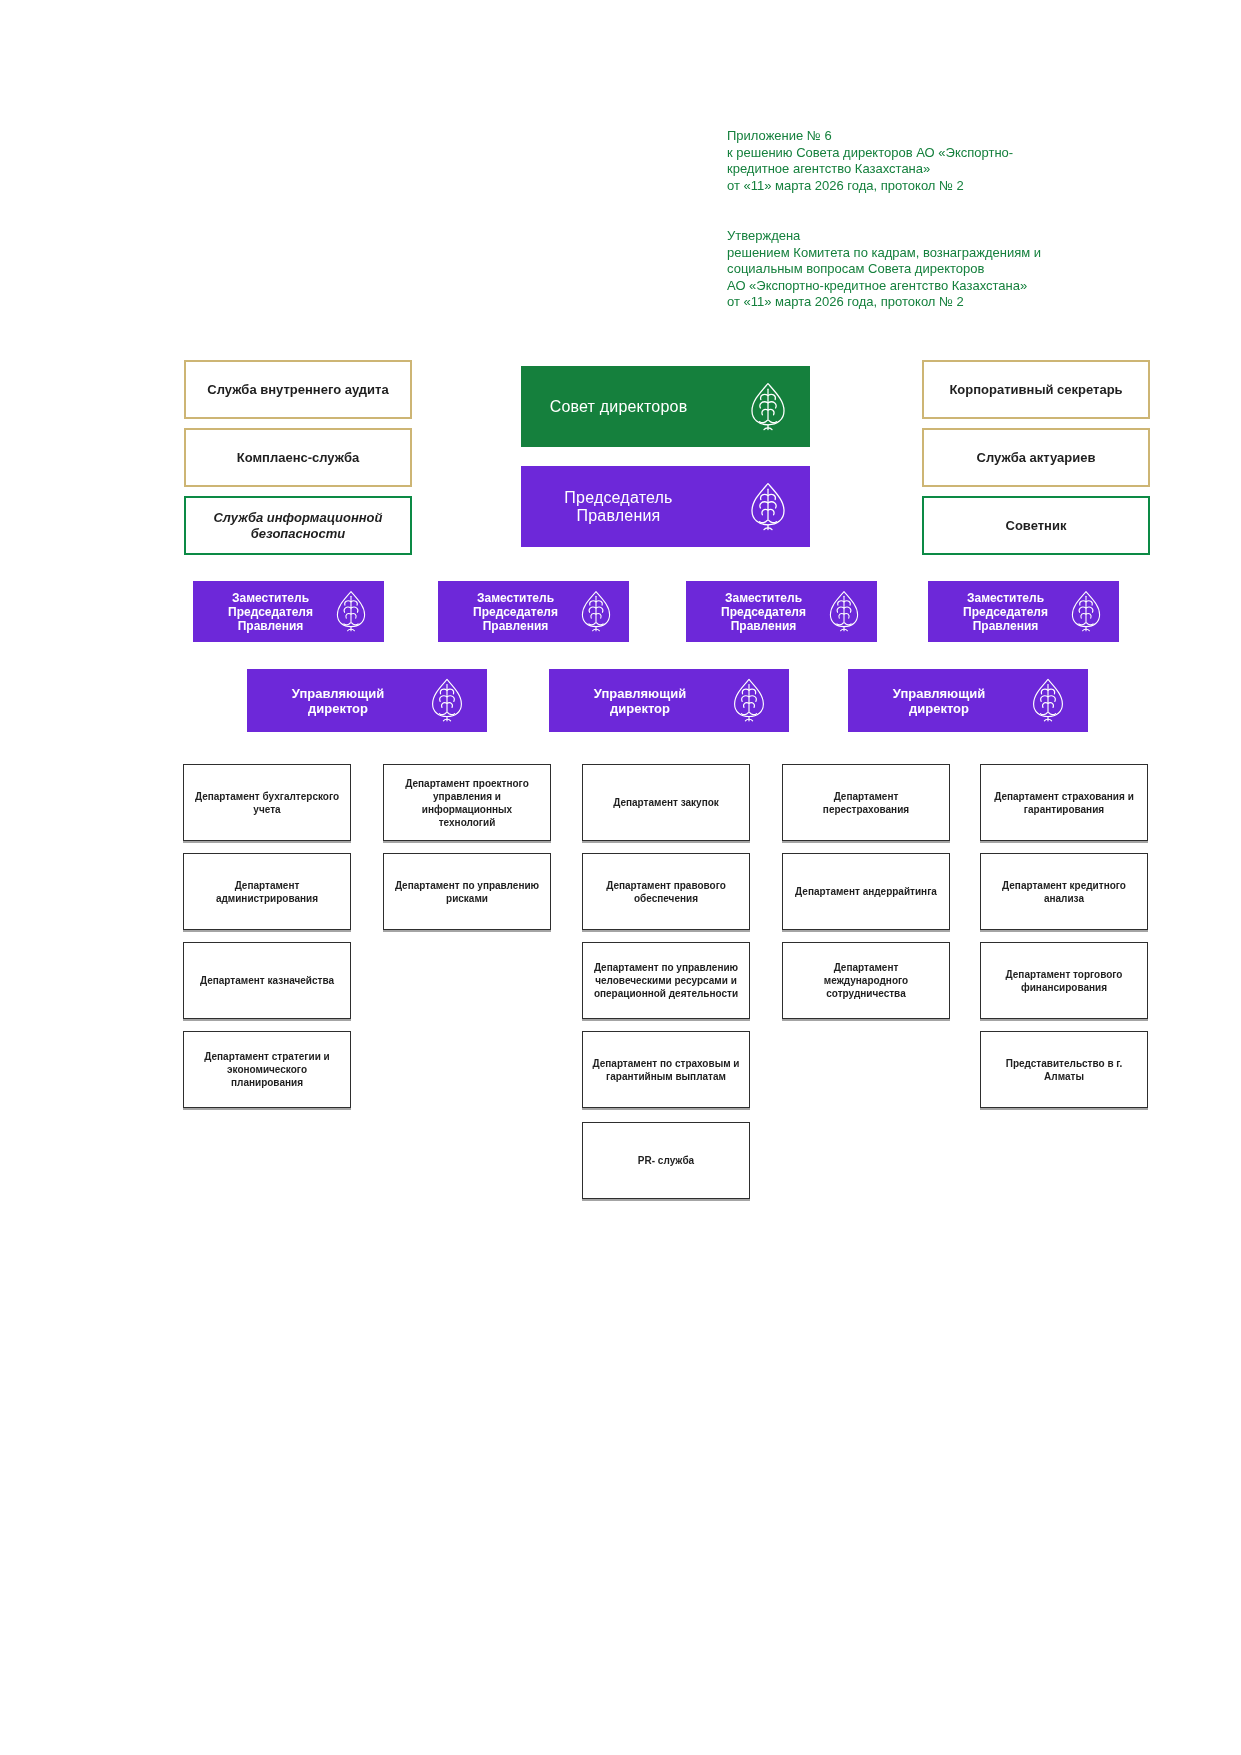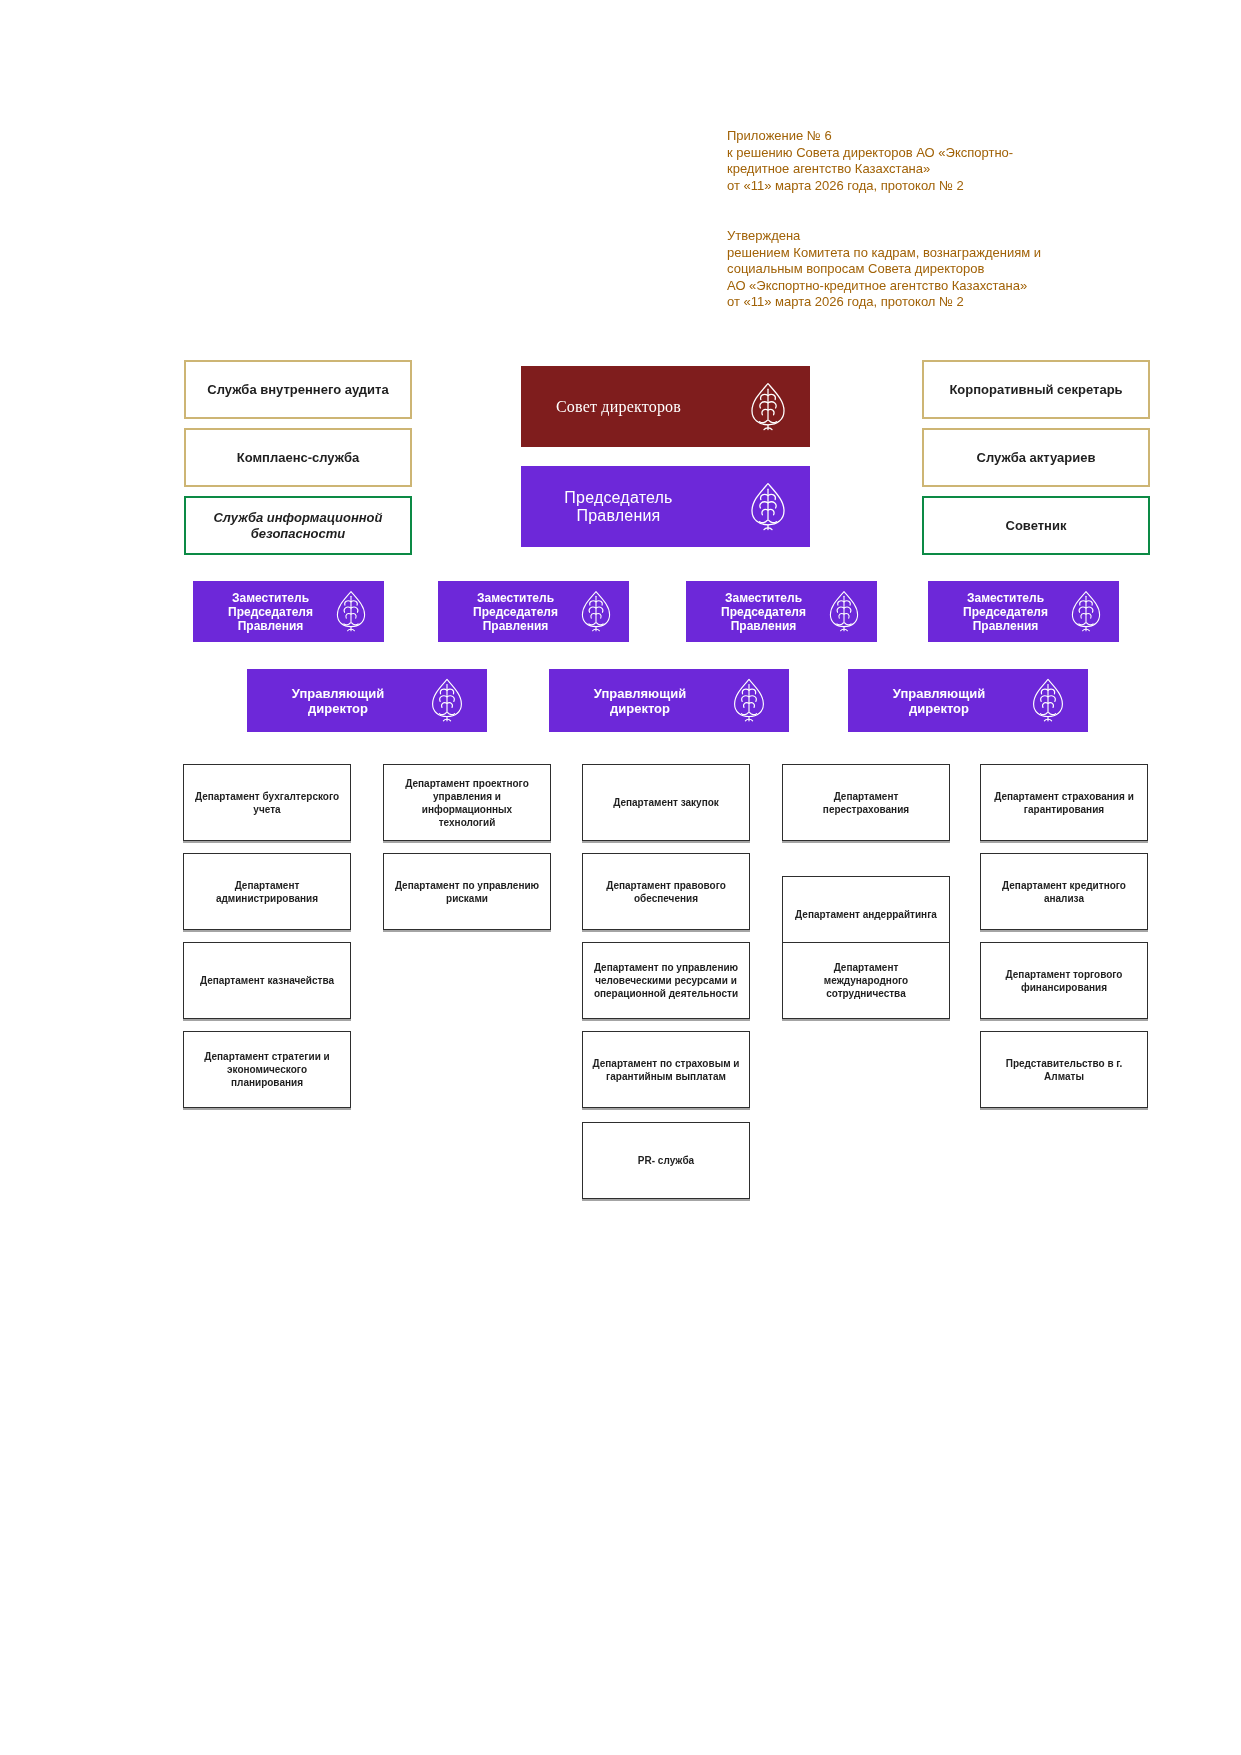--- a/index.html
+++ b/index.html
@@ -4,35 +4,35 @@
 <style>
   html,body{margin:0;padding:0;background:#ffffff;}
   #page{
     position:relative;
     width:1241px;height:1755px;
     background:#ffffff;
     font-family:"Liberation Sans", sans-serif;
     color:#1f1f1f;
     overflow:hidden;
   }
-  .ann{position:absolute;left:727px;width:330px;font-size:13px;line-height:16.5px;color:#a16207;}
+  .ann{position:absolute;left:727px;width:330px;font-size:13px;line-height:16.5px;color:#15803d;}
   .ann div{white-space:nowrap;}
 
   .box{position:absolute;display:flex;align-items:center;justify-content:center;
        text-align:center;box-sizing:border-box;background:#fff;}
 
   
   .unit{width:228px;height:59px;font-size:13px;font-weight:bold;line-height:16px;padding:4px 18px;}
   .unit.gold{border:2px solid #cdb574;}
   .unit.green{border:2px solid #0c8a45;}
 
   
   .filled{color:#ffffff;}
   .filled .lbl{flex:1;text-align:center;}
-  .gold-fill{background:#7f1d1d;font-family:Liberation Serif, serif;}
+  .gold-fill{background:#15803d;}
   .green-fill{background:#6d28d9;}
 
   .top-big{width:289px;height:81px;font-size:16px;letter-spacing:.2px;padding:0 10px 0 14px;}
   .top-big .lbl{padding-right:46px;}
   .top-big .emblem{width:40px;height:50px;margin-right:12px;flex:0 0 auto;}
 
   .deputy{width:191px;height:61px;font-size:12px;font-weight:bold;line-height:14px;}
   .deputy .lbl{padding-left:14px;}
   .deputy .lbl span{display:inline-block;max-width:118px;}
   .deputy .emblem{width:34px;height:43px;margin-right:16px;flex:0 0 auto;}
@@ -196,21 +196,21 @@
   <div class="box dept" style="left:582px;top:1031px;">
     <span>Департамент по страховым и гарантийным выплатам</span>
   </div>
   <div class="box dept" style="left:582px;top:1122px;">
     <span>PR- служба</span>
   </div>
 
   <div class="box dept" style="left:782px;top:764px;">
     <span>Департамент перестрахования</span>
   </div>
-  <div class="box dept" style="left:782px;top:876px;text-align:right;">
+  <div class="box dept" style="left:782px;top:853px;text-align:right;">
     <span>Департамент андеррайтинга</span>
   </div>
   <div class="box dept" style="left:782px;top:942px;">
     <span>Департамент международного сотрудничества</span>
   </div>
 
   <div class="box dept" style="left:980px;top:764px;">
     <span>Департамент страхования и гарантирования</span>
   </div>
   <div class="box dept" style="left:980px;top:853px;">

